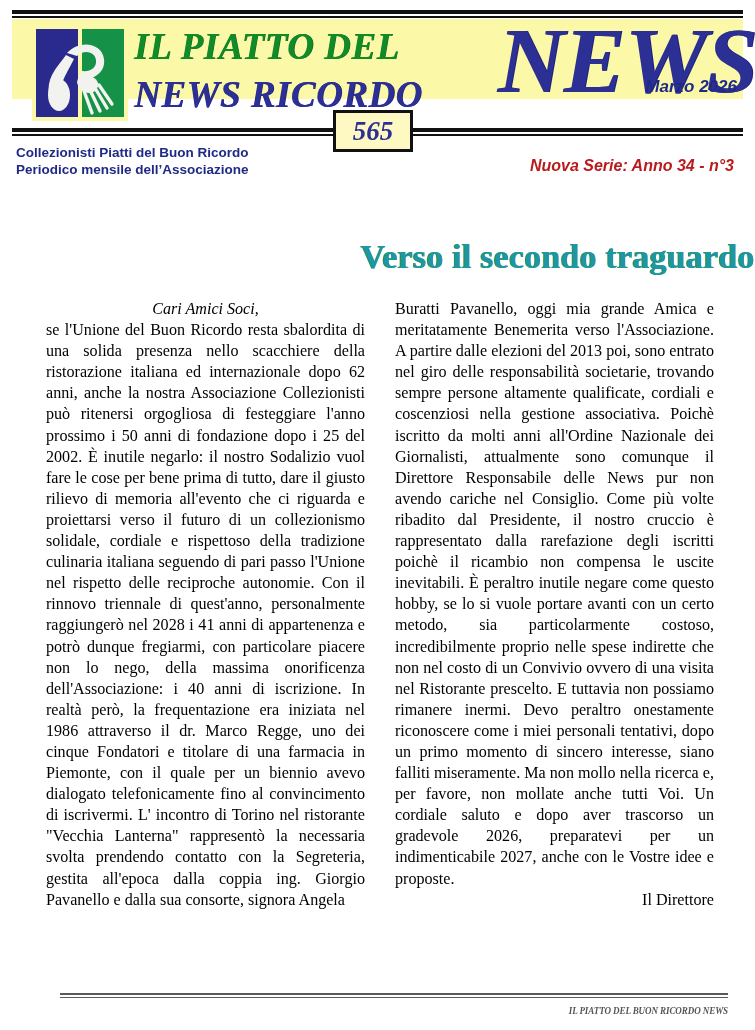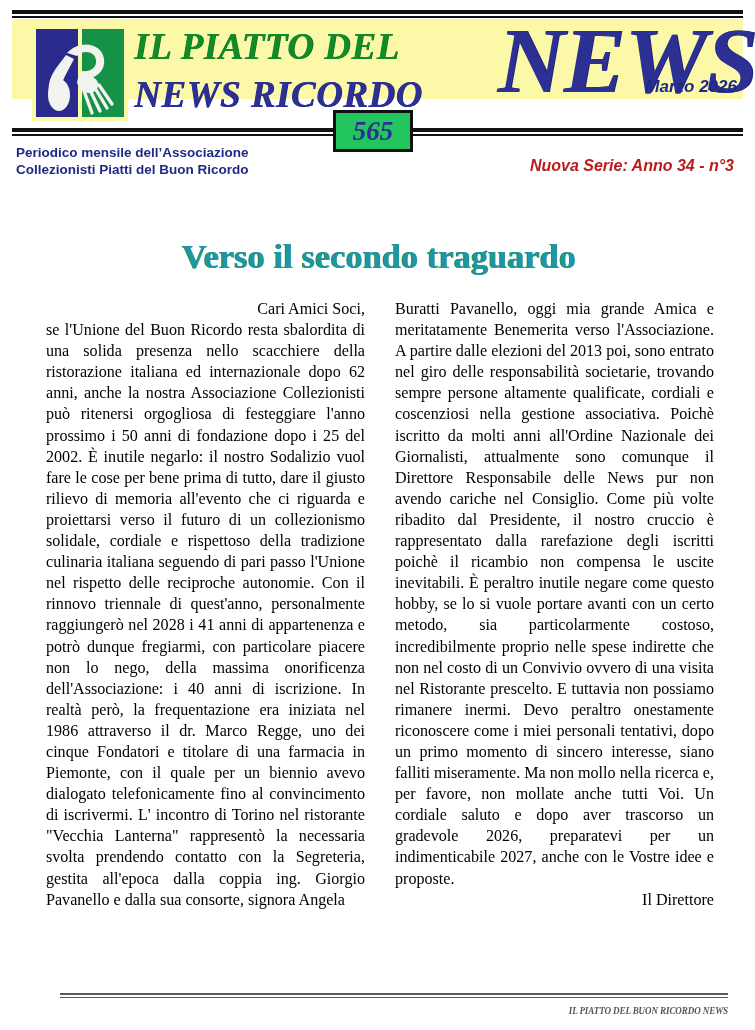--- a/index.html
+++ b/index.html
@@ -130,21 +130,21 @@
     height: 2px;
     background: #111111;
   }
 
   .issue-box {
     position: absolute;
     left: 333px;
     top: 110px;
     width: 80px;
     height: 42px;
-    background: #22c55e;
+    background: #fef9c3;
     border: 3px solid #111111;
     z-index: 5;
     display: flex;
     align-items: center;
     justify-content: center;
   }
   .issue-num {
     font-family: "Liberation Serif", serif;
     font-weight: bold;
     font-style: italic;
@@ -170,21 +170,21 @@
     font-family: "Liberation Sans", sans-serif;
     font-weight: bold;
     font-style: italic;
     font-size: 16px;
     color: #b91c1c;
     white-space: nowrap;
   }
 
   
   #article-headline {
-    text-align: center;
+    text-align: right;
     font-family: "Liberation Serif", serif;
     font-weight: bold;
     font-size: 34px;
     color: #1d97a8;
     text-shadow: -1.1px 0 0 #2f8f3e;
     margin: 42px 0 0 4px;
     letter-spacing: 0.2px;
   }
 
   
@@ -200,21 +200,21 @@
     width: 319px;
     font-family: "Liberation Serif", serif;
     font-size: 16.1px;
     line-height: 21.1px;
     color: #000000;
     text-align: justify;
     text-justify: inter-word;
     hyphens: none;
   }
   .col p { margin: 0; }
-  .col p.greeting { text-align: right; }
+  .col p.greeting { text-align: center; font-style: italic; }
   .signature {
     margin-top: 22px;
     text-align: right;
     font-weight: normal;
     font-size: 16.1px;
   }
 
   
   #footer {
     position: absolute;
@@ -289,22 +289,22 @@
   </div>
 
   <div class="banner-rule-bot"></div>
   <div class="banner-rule-bot2"></div>
 
   <div class="issue-box">
     <span class="issue-num">565</span>
   </div>
 
   <div class="sub-left">
+    <div>Collezionisti Piatti del Buon Ricordo</div>
     <div>Periodico mensile dell’Associazione</div>
-    <div>Collezionisti Piatti del Buon Ricordo</div>
   </div>
 
   <div class="sub-right">Nuova Serie: Anno 34 - n°3</div>
 </div>
 
 <h1 id="article-headline">Verso il secondo traguardo</h1>
 
 <div id="columns">
   <div class="col">
     <p class="greeting">Cari Amici Soci,</p>

